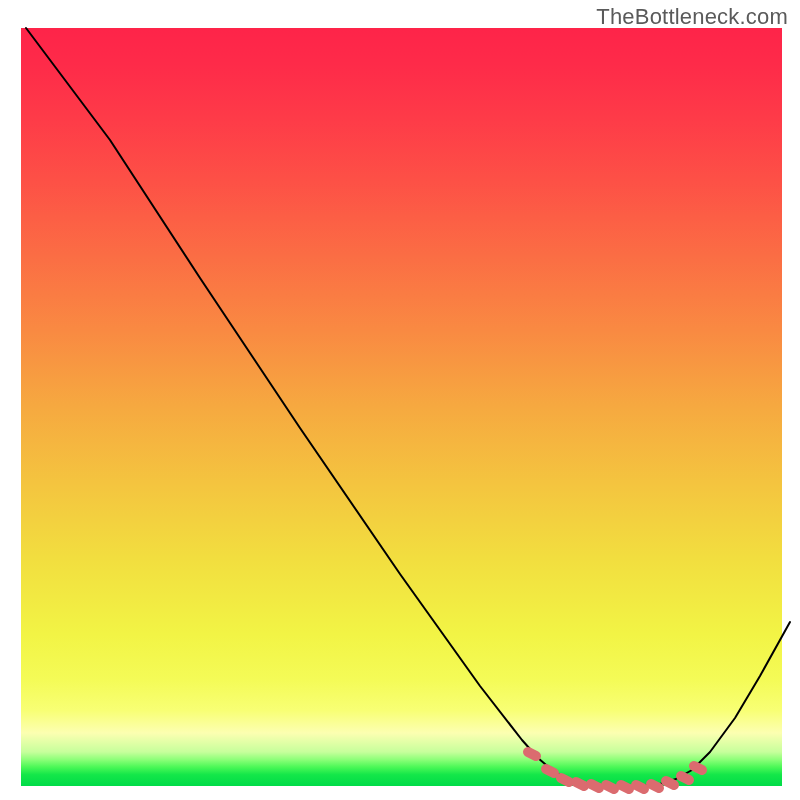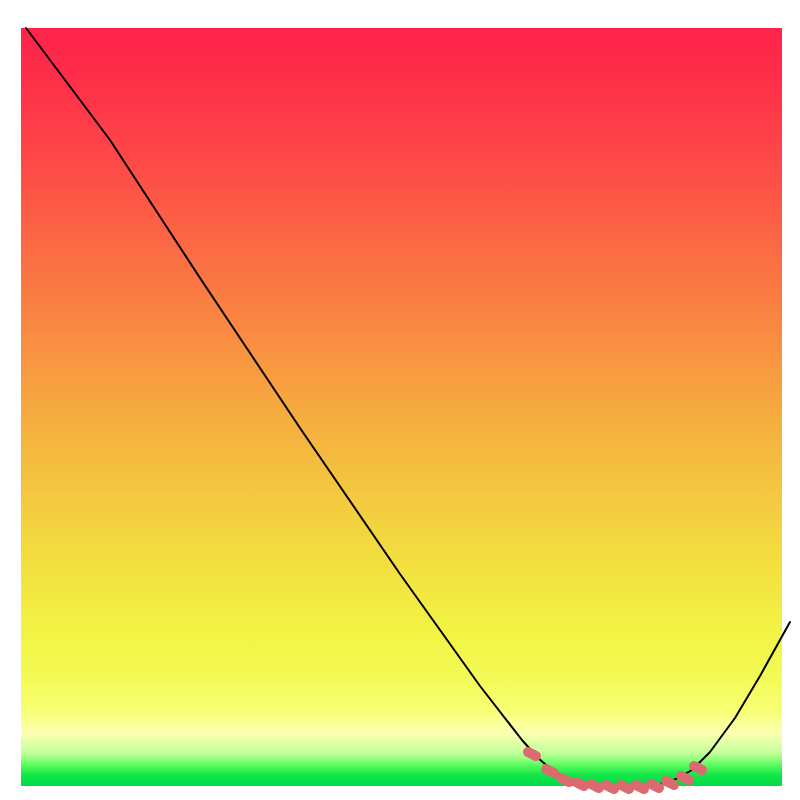--- a/index.html
+++ b/index.html
@@ -70,13 +70,14 @@
         <line x1="606" y1="785" x2="614" y2="789" stroke="#db6b6f" stroke-width="10" stroke-linecap="round"></line>
         <line x1="621" y1="785" x2="629" y2="789" stroke="#db6b6f" stroke-width="10" stroke-linecap="round"></line>
         <line x1="636" y1="785" x2="644" y2="789" stroke="#db6b6f" stroke-width="10" stroke-linecap="round"></line>
         <line x1="651" y1="784" x2="659" y2="788" stroke="#db6b6f" stroke-width="10" stroke-linecap="round"></line>
         <line x1="666" y1="781" x2="674" y2="785" stroke="#db6b6f" stroke-width="10" stroke-linecap="round"></line>
         <line x1="681" y1="776" x2="689" y2="780" stroke="#db6b6f" stroke-width="10" stroke-linecap="round"></line>
         <line x1="694" y1="766" x2="702" y2="770" stroke="#db6b6f" stroke-width="10" stroke-linecap="round"></line>
       </g>
   </svg>
 
+  <div class="watermark">TheBottleneck.com</div>
 </div>
 
 </body></html>

